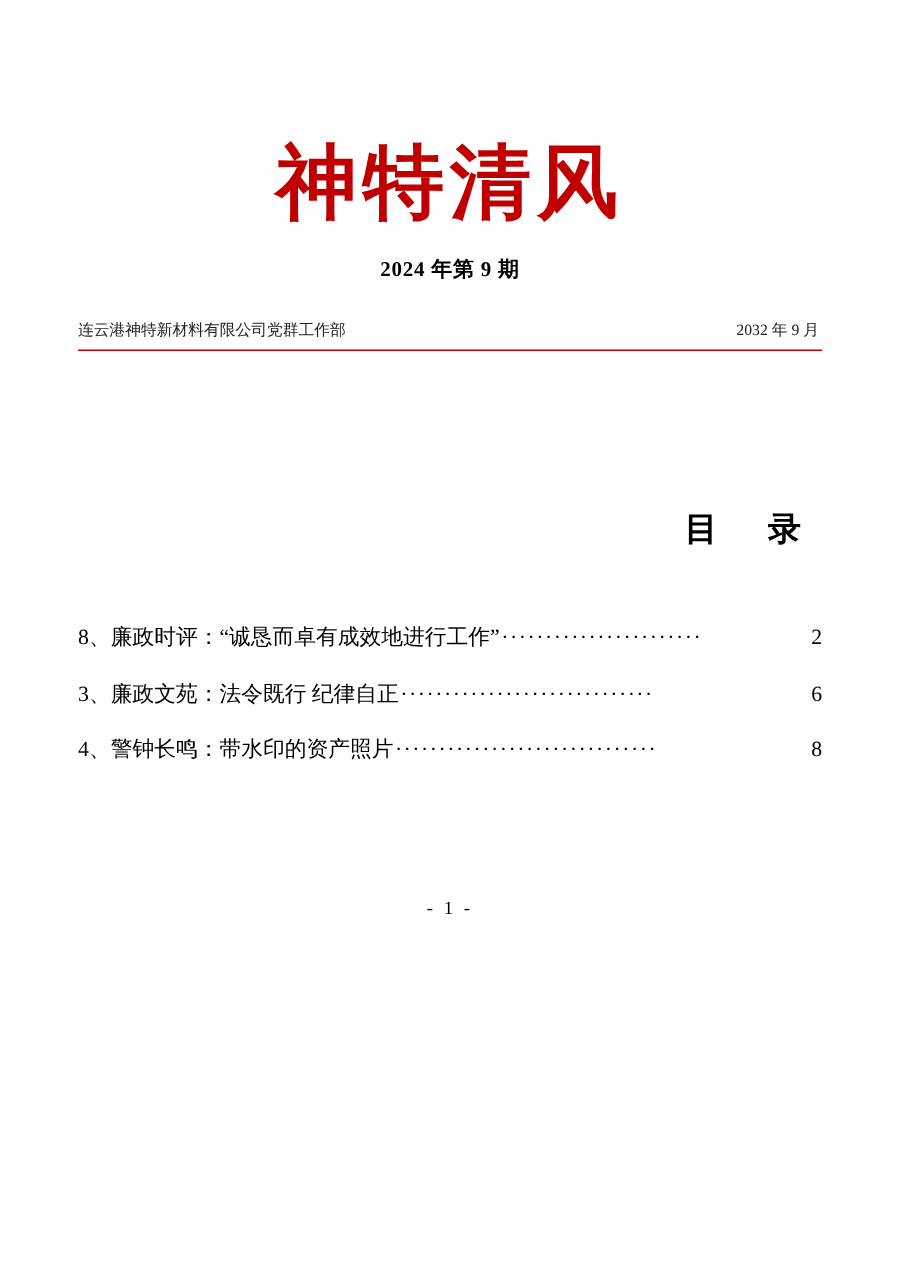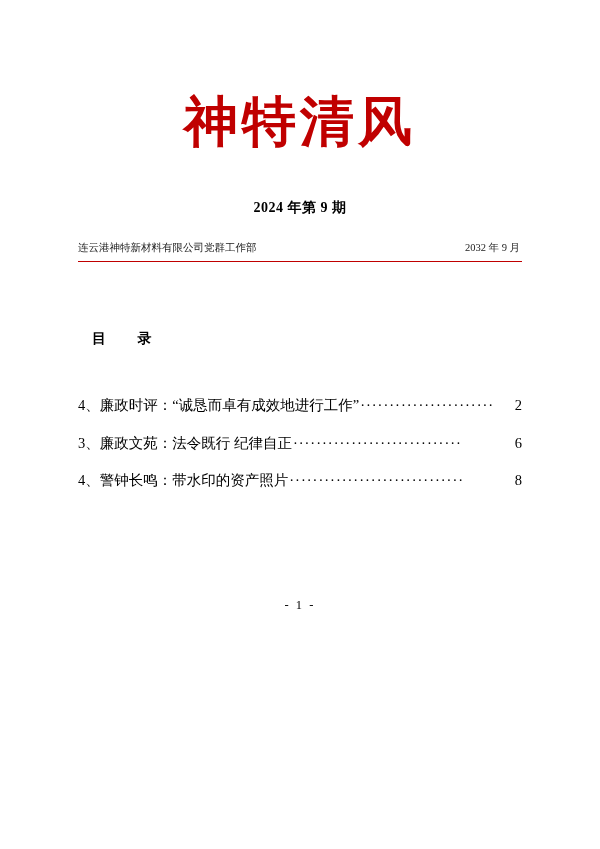--- a/index.html
+++ b/index.html
@@ -14,37 +14,37 @@
     font-family: "Liberation Serif", "DejaVu Serif", serif;
     color: #000000;
     overflow: hidden;
   }
   .page {
     position: absolute;
     top: 0; left: 0;
     width: 600px;
     height: 659px;
     box-sizing: border-box;
-    padding: 0 78px;
+    padding: 0 52px;
   }
   .masthead {
     text-align: center;
     color: #c00000;
     font-family: "DejaVu Serif", "Liberation Serif", serif;
     font-weight: bold;
     font-size: 54px;
     letter-spacing: 4px;
     margin-top: 92px;
     line-height: 1.1;
   }
   .issue-line {
     text-align: center;
     font-size: 14px;
     font-weight: bold;
-    margin-top: 48px;
+    margin-top: 20px;
     letter-spacing: 0.5px;
   }
   .imprint {
     display: flex;
     justify-content: space-between;
     align-items: flex-end;
     margin-top: 24px;
     font-size: 10.5px;
     color: #222;
   }
@@ -55,25 +55,25 @@
     letter-spacing: 0px;
     padding-right: 2px;
   }
   .rule {
     margin-top: 6px;
     border: 0;
     border-top: 1.6px solid #c00000;
     height: 0;
   }
   .toc-title {
-    text-align: left;
-    font-size: 14px;
+    text-align: right;
+    font-size: 22px;
     font-weight: bold;
     letter-spacing: 14px;
-    margin-top: 68px;
+    margin-top: 104px;
     text-indent: 14px;
   }
   .toc {
     margin-top: 44px;
   }
   .toc-item {
     display: flex;
     align-items: baseline;
     font-size: 14.5px;
     line-height: 1.9;
@@ -119,21 +119,21 @@
     <div class="org">连云港神特新材料有限公司党群工作部</div>
     <div class="date">2032 年 9 月</div>
   </div>
   <hr class="rule">
 
   <div class="toc-title">目 录</div>
 
   <div class="toc">
 
     <div class="toc-item">
-      <span class="label">4、廉政时评：“诚恳而卓有成效地进行工作”</span>
+      <span class="label">8、廉政时评：“诚恳而卓有成效地进行工作”</span>
       <span class="dots">·······················</span>
       <span class="page-num">2</span>
     </div>
 
 
     <div class="toc-item">
       <span class="label">3、廉政文苑：法令既行 纪律自正</span>
       <span class="dots">·····························</span>
       <span class="page-num">6</span>
     </div>

